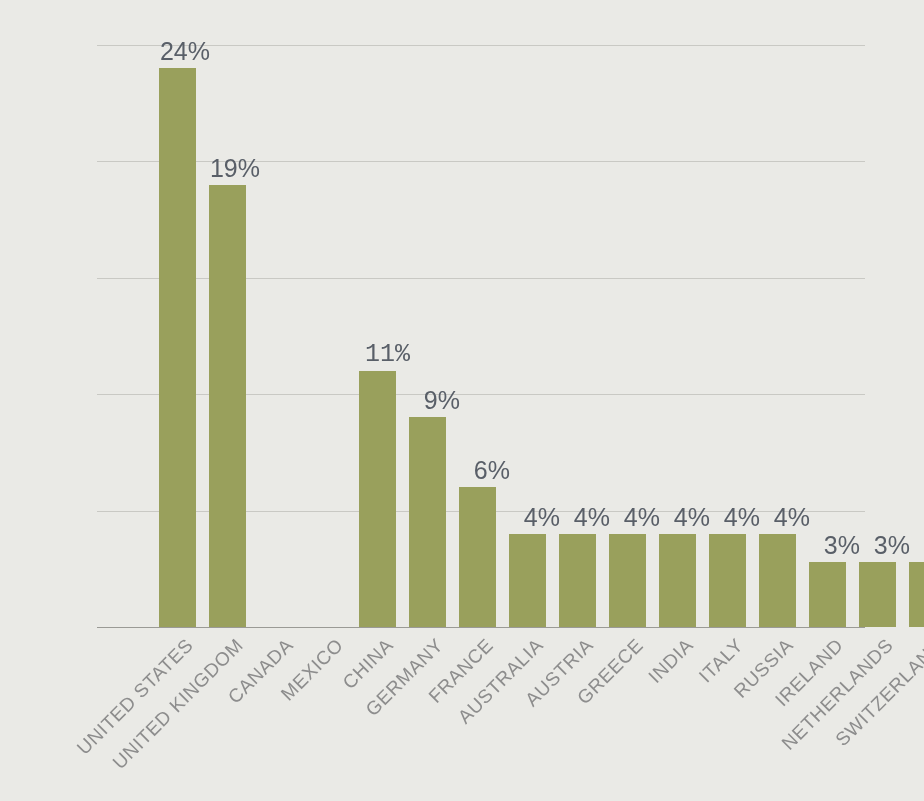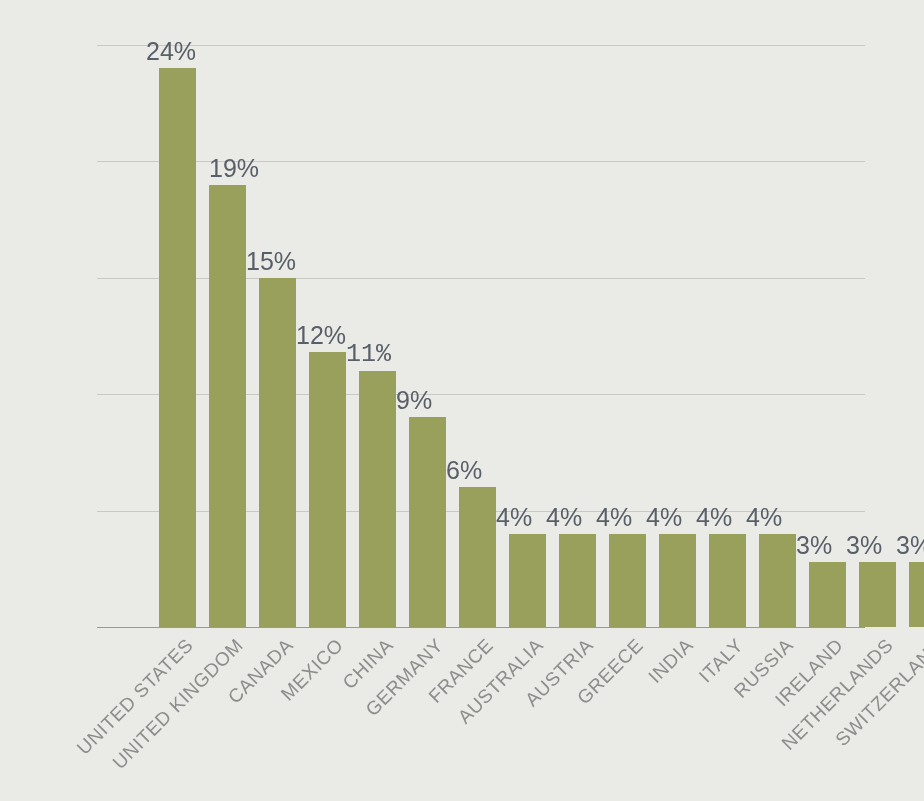--- a/index.html
+++ b/index.html
@@ -53,21 +53,21 @@
     position:absolute;
     left:6px;
     bottom:0;
     width:37px;
     background:#99a05c;
   }
   .bar-label{
     position:absolute;
     left:-7px;
     width:64px;
-    text-align:left;
+    text-align:right;
     color:#595f68;
     font-size:25px;
     line-height:1;
     white-space:nowrap;
   }
 
   
   .xlabels{
     position:absolute;
     left:97px; top:627px;
@@ -112,29 +112,21 @@
       <div class="ytick" style="top: 0px;"></div>
     </div>
 
   <div class="bars" id="bars-layer">
       <div class="bar-slot" style="left: 56px; height: 582px;">
         <div class="bar" style="height: 558.72px; background: rgb(153, 160, 92);"></div>
         <div class="bar-label" style="bottom: 562.72px; color: rgb(89, 95, 104);">24%</div>
       </div>
       <div class="bar-slot" style="left: 106px; height: 582px;">
         <div class="bar" style="height: 442.32px; background: rgb(153, 160, 92);"></div>
-        <div class="bar-label" style="bottom: 446.32px; color: rgb(89, 95, 104); margin-left: 13px;">19%</div>
-      </div>
-      <div class="bar-slot" style="left: 156px; height: 582px;">
-        <div class="bar" style="height: 349.2px; background: rgb(153, 160, 92);"></div>
-        <div class="bar-label" style="bottom: 353.2px; color: rgb(89, 95, 104);">15%</div>
-      </div>
-      <div class="bar-slot" style="left: 206px; height: 582px;">
-        <div class="bar" style="height: 274.704px; background: rgb(153, 160, 92);"></div>
-        <div class="bar-label" style="bottom: 278.704px; color: rgb(89, 95, 104);">12%</div>
+        <div class="bar-label" style="bottom: 446.32px; color: rgb(89, 95, 104);">19%</div>
       </div>
       <div class="bar-slot" style="left: 256px; height: 582px; font-family: Liberation Mono, monospace;">
         <div class="bar" style="height: 256.08px; background: rgb(153, 160, 92);"></div>
         <div class="bar-label" style="bottom: 260.08px; color: rgb(89, 95, 104);">11%</div>
       </div>
       <div class="bar-slot" style="left: 306px; height: 582px;">
         <div class="bar" style="height: 209.52px; background: rgb(153, 160, 92);"></div>
         <div class="bar-label" style="bottom: 213.52px; color: rgb(89, 95, 104);">9%</div>
       </div>
       <div class="bar-slot" style="left: 356px; height: 582px;">

